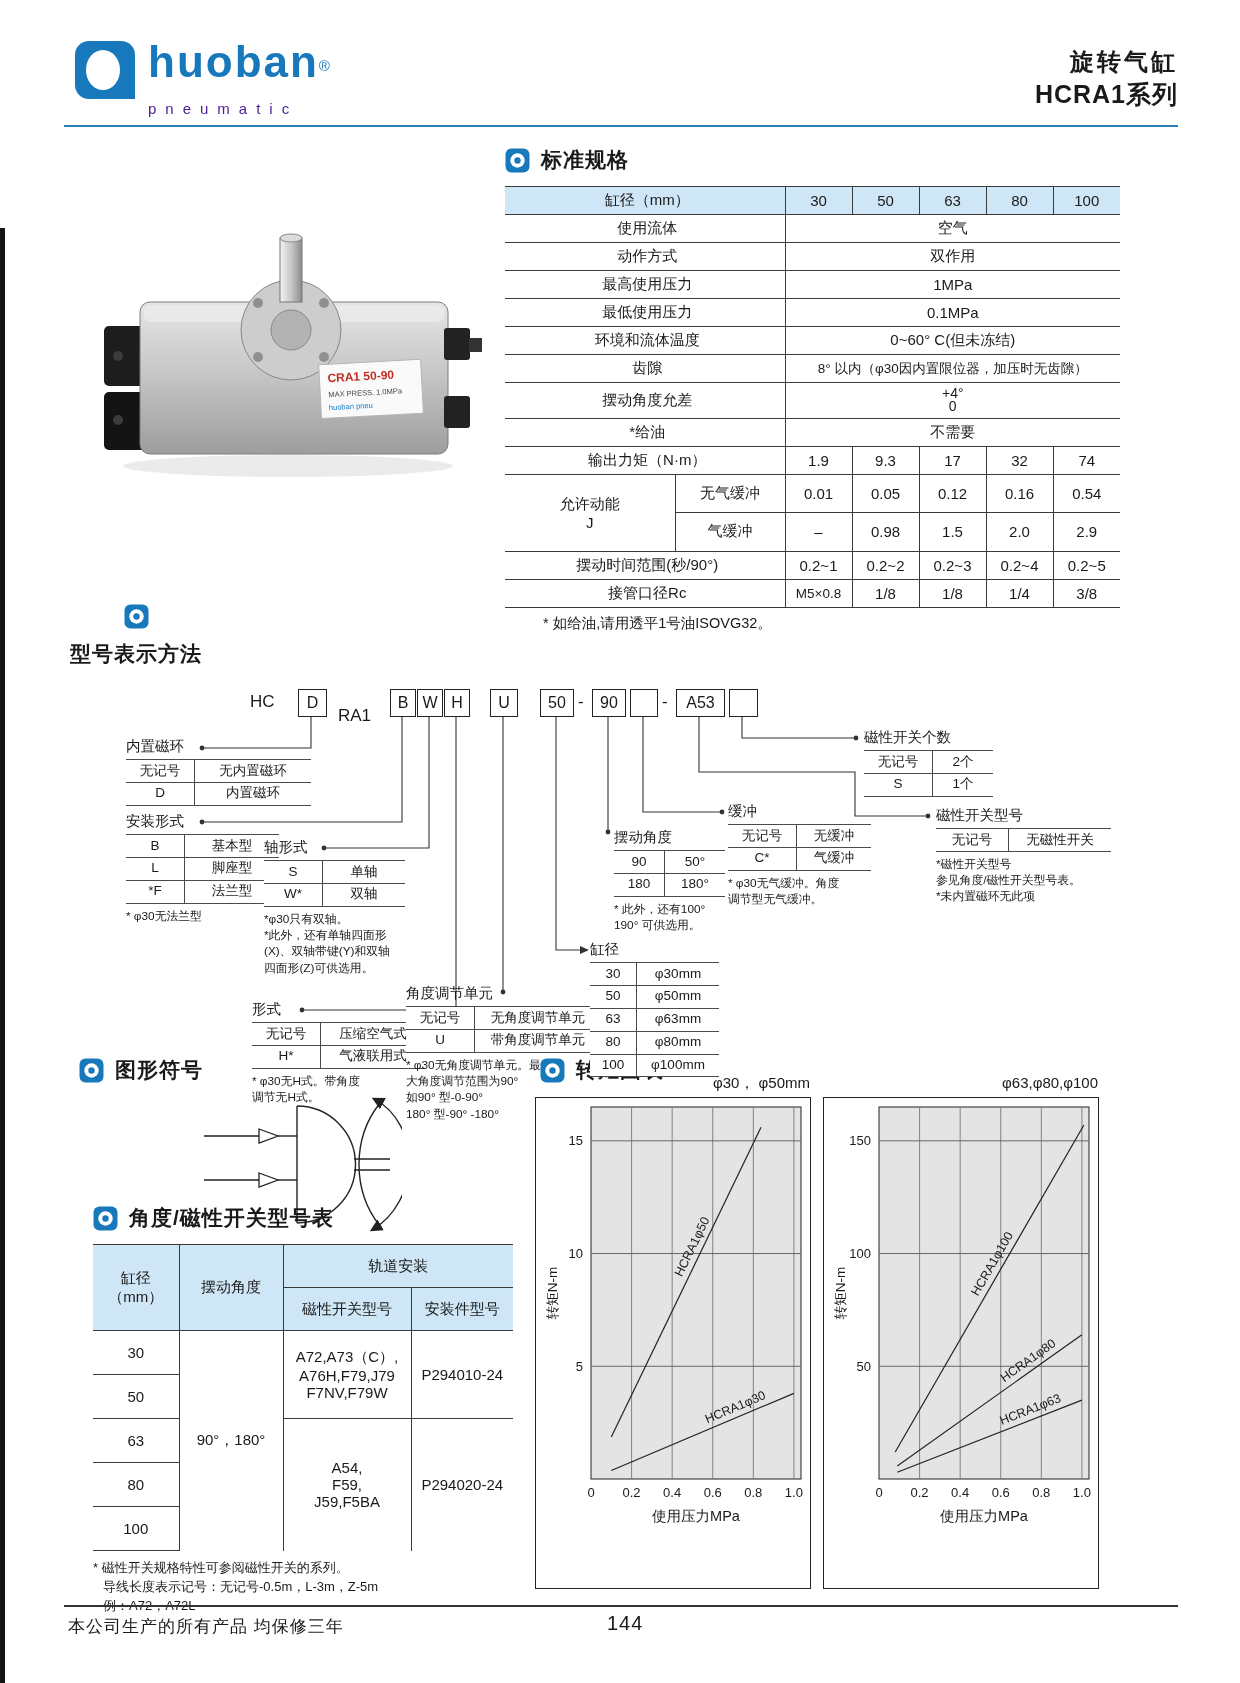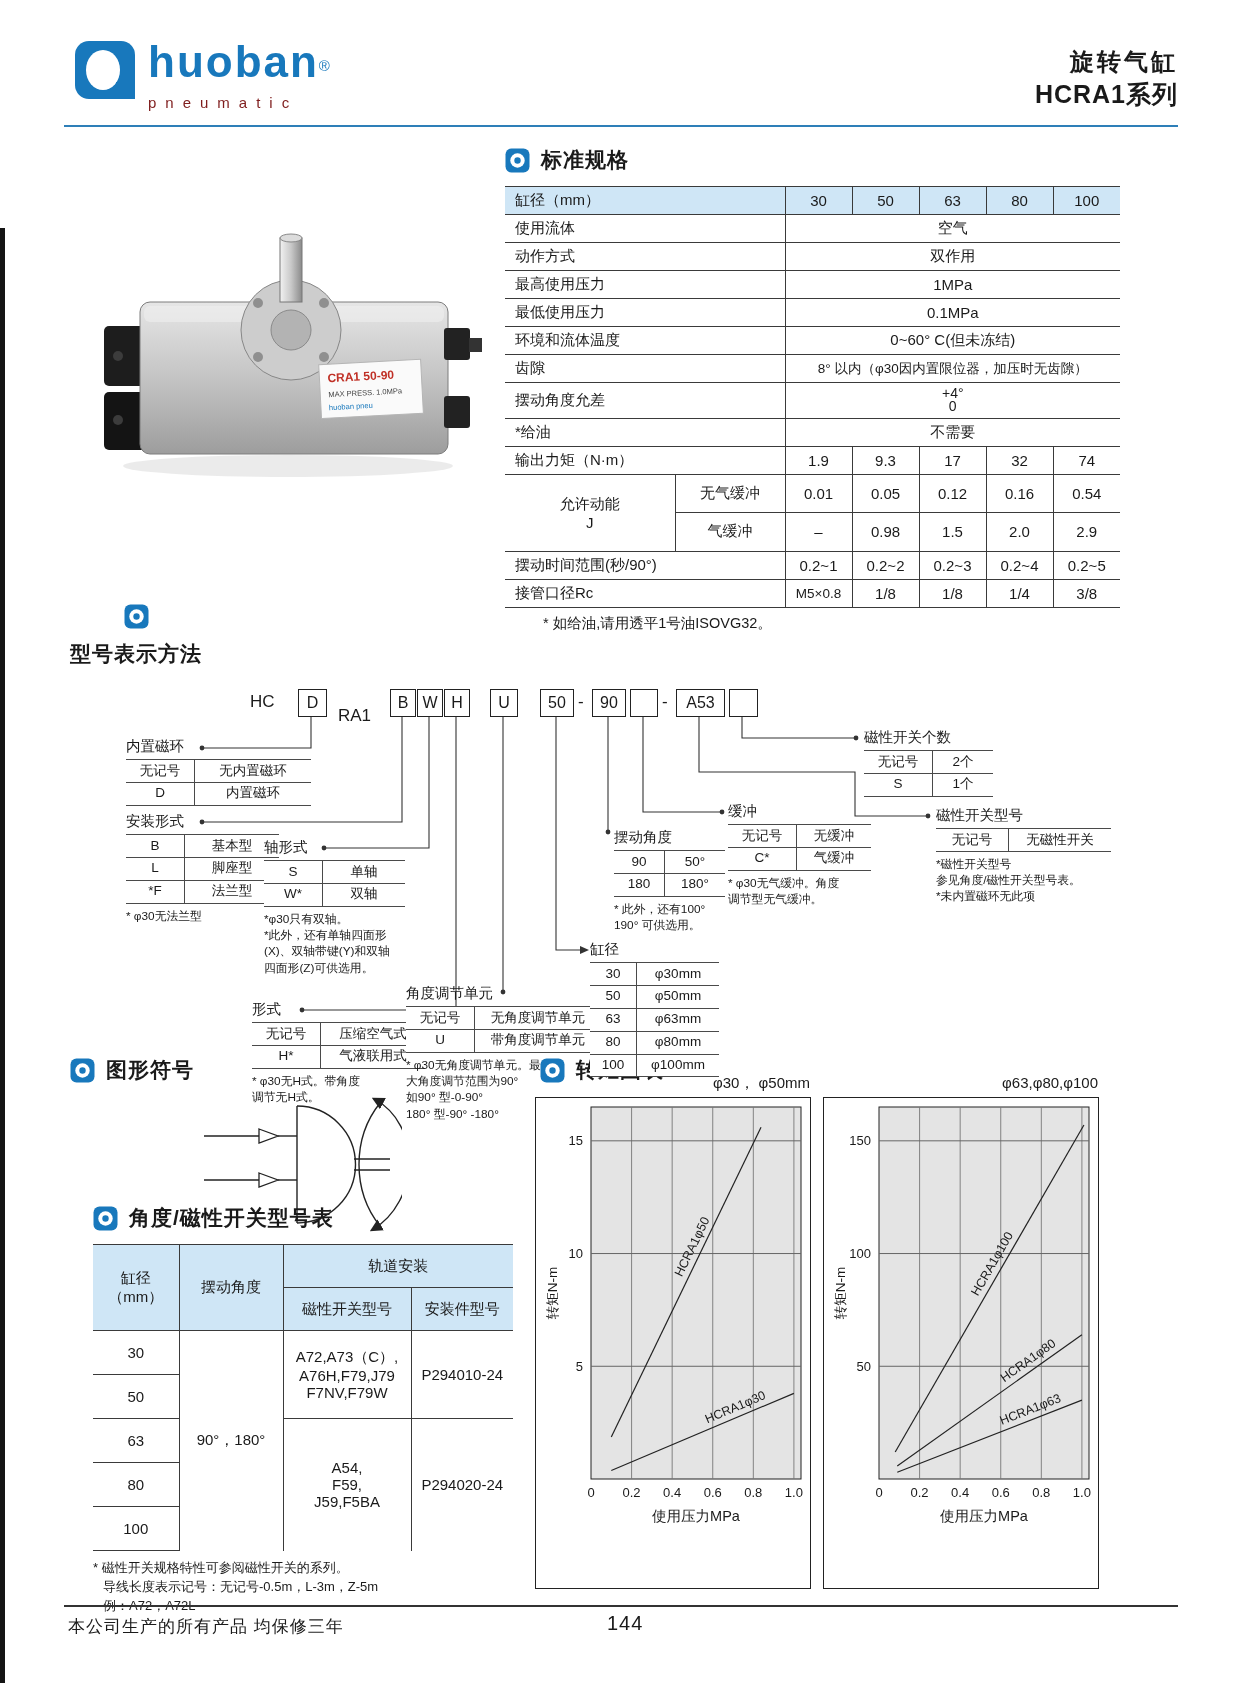--- a/index.html
+++ b/index.html
@@ -4,36 +4,36 @@
 <style>
   html,body{margin:0;padding:0;background:#888;}
   #page{position:relative;width:1240px;height:1683px;background:#ffffff;
         font-family:"Liberation Sans","DejaVu Sans",sans-serif;color:#1a1a1a;overflow:hidden;margin:0 auto;}
   .abs{position:absolute;}
 
   
   #logo{left:74px;top:40px;display:flex;align-items:flex-start;gap:12px;}
   #logo-word{color:#1878bc;font-size:44px;font-weight:bold;letter-spacing:2px;line-height:1;}
   #logo-reg{color:#1878bc;font-size:15px;vertical-align:super;}
-  #logo-sub{color:#7f1d1d;font-size:15px;letter-spacing:9px;margin-top:10px;}
+  #logo-sub{color:#4c1d95;font-size:15px;letter-spacing:9px;margin-top:16px;}
   #hdr-title{right:62px;top:46px;text-align:right;line-height:1.35;}
   #hdr-title .t1{font-size:24px;font-weight:bold;letter-spacing:3px;}
   #hdr-title .t2{font-size:25px;font-weight:bold;letter-spacing:1px;}
   #hdr-rule{left:64px;top:125px;width:1114px;height:2px;background:#2e7fb8;}
 
   
   .sec-head{display:flex;align-items:center;gap:11px;}
   .sec-head .txt{font-size:21px;font-weight:bold;letter-spacing:1px;}
 
   
   #spec-wrap{left:505px;top:146px;width:620px;}
   #spec-table{border-collapse:collapse;table-layout:fixed;width:615px;font-size:15px;margin-top:12px;}
   #spec-table td{border-top:1px solid #3a3a3a;padding:4px 5px;vertical-align:middle;}
   #spec-table tr.lastrow td{border-bottom:1px solid #3a3a3a;}
-  #spec-table td.lbl{text-align:left;padding-left:10px;margin-left:33px;}
+  #spec-table td.lbl{text-align:center;padding-left:10px;margin-left:33px;}
   #spec-table td.ctr{text-align:center;}
   #spec-table td.vl{border-left:1px solid #3a3a3a;text-align:center;}
   #spec-table tr.hdr td{background:#cfe6f6;}
   .small{font-size:13.5px;}
   .tol{line-height:0.95;font-size:14px;}
   #spec-note{font-size:14.5px;margin-top:6px;margin-left:38px;}
 
   
   .codebox{position:absolute;height:26px;border:1.2px solid #222;background:#fff;
            display:flex;align-items:center;justify-content:center;font-size:16px;z-index:3;}
@@ -484,21 +484,21 @@
           </tr>
         </tbody>
       </table>
     <div class="fn">
       <div>*磁性开关型号</div>
       <div>参见角度/磁性开关型号表。</div>
       <div>*未内置磁环无此项</div>
     </div>
   </div>
 
-  <div class="abs sec-head" style="left:70px;top:1056px;">
+  <div class="abs sec-head" style="left:79px;top:1056px;">
     <svg width="25" height="25" viewBox="0 0 25 25">
       <rect x="0.5" y="0.5" width="24" height="24" rx="6" fill="#1878bc"></rect>
       <circle cx="12.5" cy="12.5" r="7.2" fill="#fff"></circle>
         <circle cx="12.5" cy="12.5" r="3.2" fill="#1878bc"></circle>
     </svg>
     <span class="txt">图形符号</span>
   </div>
   <svg class="abs" style="left:202px;top:1096px;" width="200" height="140" viewBox="0 0 200 140">
     <defs>
       <marker id="arw" viewBox="0 0 10 10" refX="8" refY="5" markerWidth="9" markerHeight="9" orient="auto-start-reverse">

